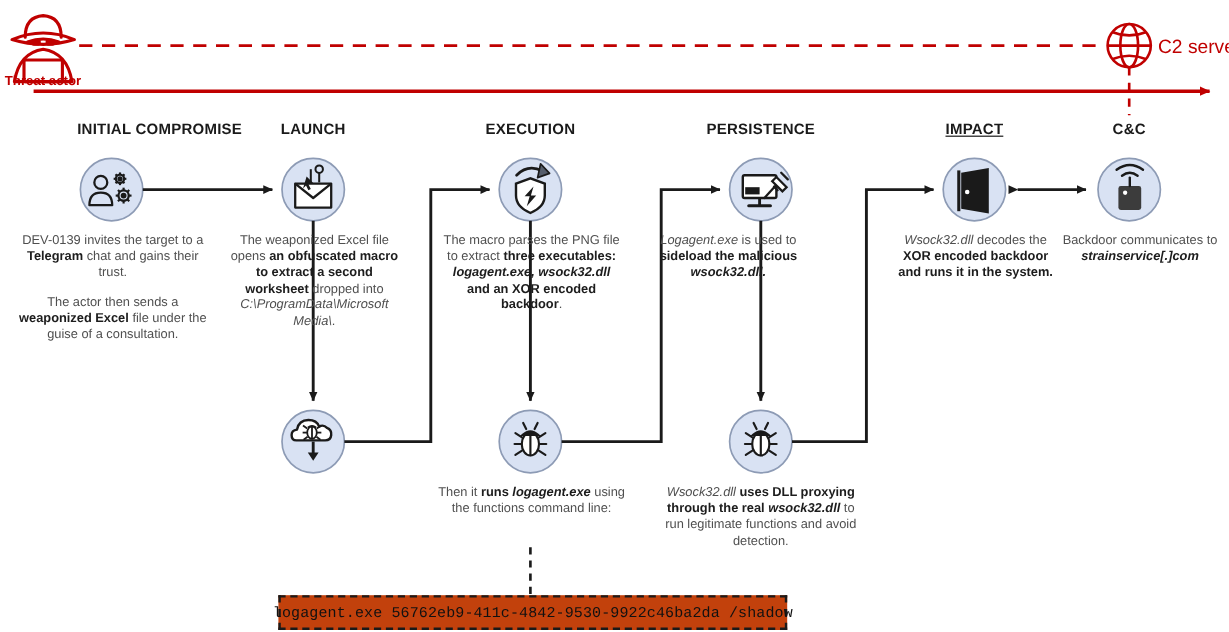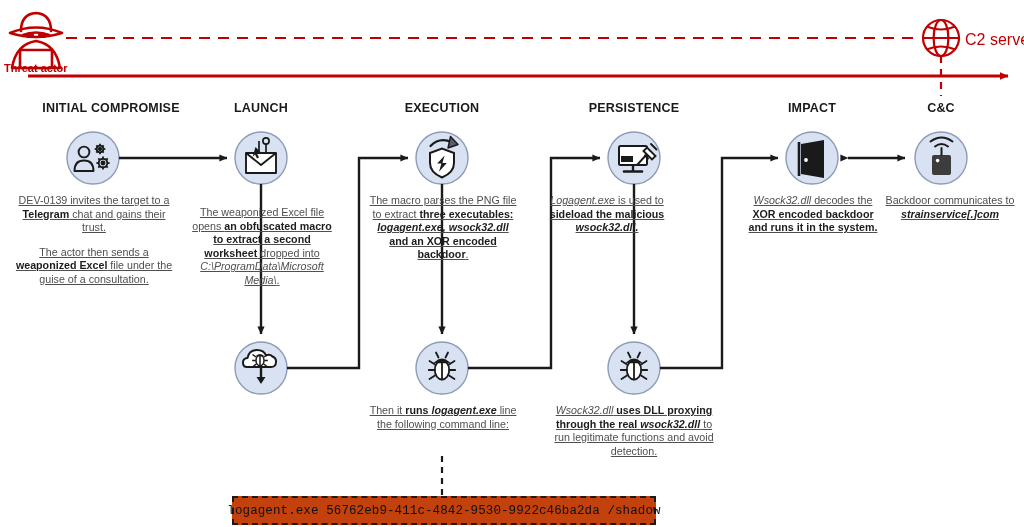--- a/index.html
+++ b/index.html
@@ -11,21 +11,21 @@
   #canvas{position:absolute;inset:0;width:1024px;height:527px;}
   svg.layer{position:absolute;left:0;top:0;width:1024px;height:527px;pointer-events:none;}
 
   .stage-label{
     position:absolute;text-align:center;
     font-size:12.5px;font-weight:bold;color:#1a1a1a;
     letter-spacing:.2px;white-space:nowrap;
   }
   .caption{
     position:absolute;text-align:center;
-    font-size:10.7px;line-height:13.6px;color:#4f4f4f;text-decoration:underline;
+    font-size:10.7px;line-height:13.6px;color:#4f4f4f;
   }
   .caption b{color:#1d1d1d;font-weight:bold;}
   .caption i{font-style:italic;}
   .caption .bi{font-style:italic;font-weight:bold;color:#1d1d1d;}
   .caption p{margin:0;}
   .caption p + p{margin-top:11px;}
 
   .threat-label{
     position:absolute;font-size:11px;font-weight:bold;color:#c00000;
     white-space:nowrap;
@@ -248,49 +248,49 @@
 
       <line x1="848" y1="158" x2="905" y2="158" marker-start="url(#ah)" marker-end="url(#ah)"></line>
     </g>
 
     <line x1="442" y1="456" x2="442" y2="497" stroke="#1a1a1a" stroke-width="2.2" stroke-dasharray="6 5"></line>
   </svg>
 
   <div class="threat-label" style="left:4px;top:62px;">Threat actor</div>
   <div class="c2-label" style="left:965px;top:31px;">C2 server</div>
 
-  <div class="stage-label" style="left:18px;top:101px;width:186px;">INITIAL COMPROMISE</div>
+  <div class="stage-label" style="left:0px;top:101px;width:186px;padding-left:40px;">INITIAL COMPROMISE</div>
   <div class="stage-label" style="left:181px;top:101px;width:160px;">LAUNCH</div>
   <div class="stage-label" style="left:362px;top:101px;width:160px;">EXECUTION</div>
   <div class="stage-label" style="left:554px;top:101px;width:160px;">PERSISTENCE</div>
-  <div class="stage-label" style="left:732px;top:101px;width:160px;">IMPACT</div>
+  <div class="stage-label" style="left:732px;top:101px;width:160px;text-decoration:underline;">IMPACT</div>
   <div class="stage-label" style="left:881px;top:101px;width:120px;">C&amp;C</div>
 
   <div class="caption" style="left:15px;top:194px;width:158px;">
       <p><span>DEV-0139 invites the target to a </span><span><b>Telegram</b></span><span> chat and gains their trust.</span></p>
       <p><span>The actor then sends a </span><span><b>weaponized Excel</b></span><span> file under the guise of a consultation.</span></p>
     </div>
-  <div class="caption" style="left:186px;top:194px;width:152px;margin-top:12px;">
+  <div class="caption" style="left:186px;top:194px;width:152px;">
       <p><span>The weaponized Excel file opens </span><span><b>an obfuscated macro to extract a second worksheet</b></span><span> dropped into </span><span><i>C:\ProgramData\Microsoft Media\</i></span><span>.</span></p>
     </div>
   <div class="caption" style="left:368px;top:194px;width:150px;">
       <p><span>The macro parses the PNG file to extract </span><span><b>three executables: </b></span><span class="bi">logagent.exe, wsock32.dll</span><span><b> and an XOR encoded backdoor</b></span><span>.</span></p>
     </div>
   <div class="caption" style="left:532px;top:194px;width:150px;">
       <p><span><i>Logagent.exe</i></span><span> is used to </span><span><b>sideload the malicious </b></span><span class="bi">wsock32.dll.</span></p>
     </div>
   <div class="caption" style="left:742px;top:194px;width:142px;">
       <p><span><i>Wsock32.dll</i></span><span> decodes the </span><span><b>XOR encoded backdoor and runs it in the system.</b></span></p>
     </div>
   <div class="caption" style="left:883px;top:194px;width:134px;">
       <p><span>Backdoor communicates to </span><span class="bi">strainservice[.]com</span></p>
     </div>
 
   <div class="caption" style="left:364px;top:404px;width:158px;">
-      <p><span>Then it </span><span><b>runs </b></span><span class="bi">logagent.exe</span><span> line the following command line:</span></p>
+      <p><span>Then it </span><span><b>runs </b></span><span class="bi">logagent.exe</span><span> using the functions command line:</span></p>
     </div>
   <div class="caption" style="left:552px;top:404px;width:164px;">
       <p><span><i>Wsock32.dll</i></span><span><b> uses DLL proxying through the real </b></span><span class="bi">wsock32.dll</span><span> to run legitimate functions and avoid detection.</span></p>
     </div>
 
   <div class="cmd-box" style="left:232px;top:496px;width:420px;height:25px;">
     <span class="cmd-text">logagent.exe 56762eb9-411c-4842-9530-9922c46ba2da /shadow</span>
   </div>
 
 </div>

